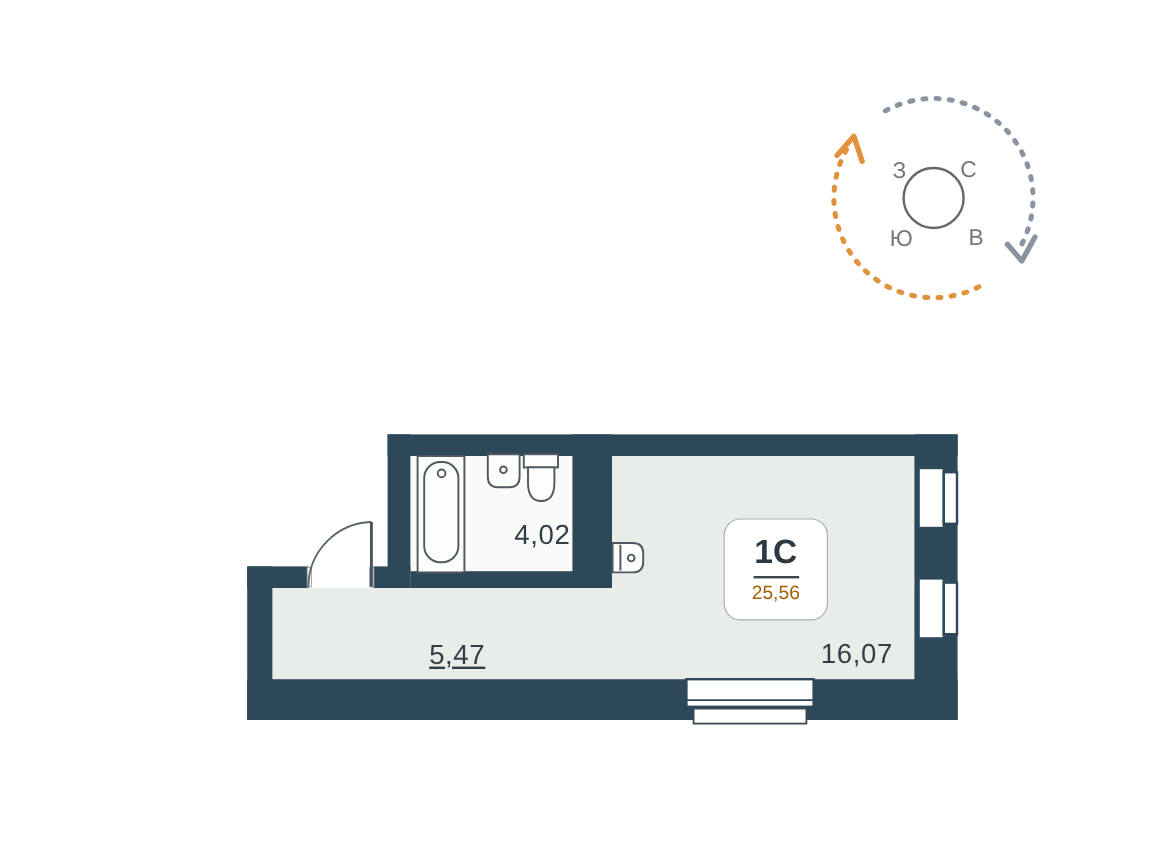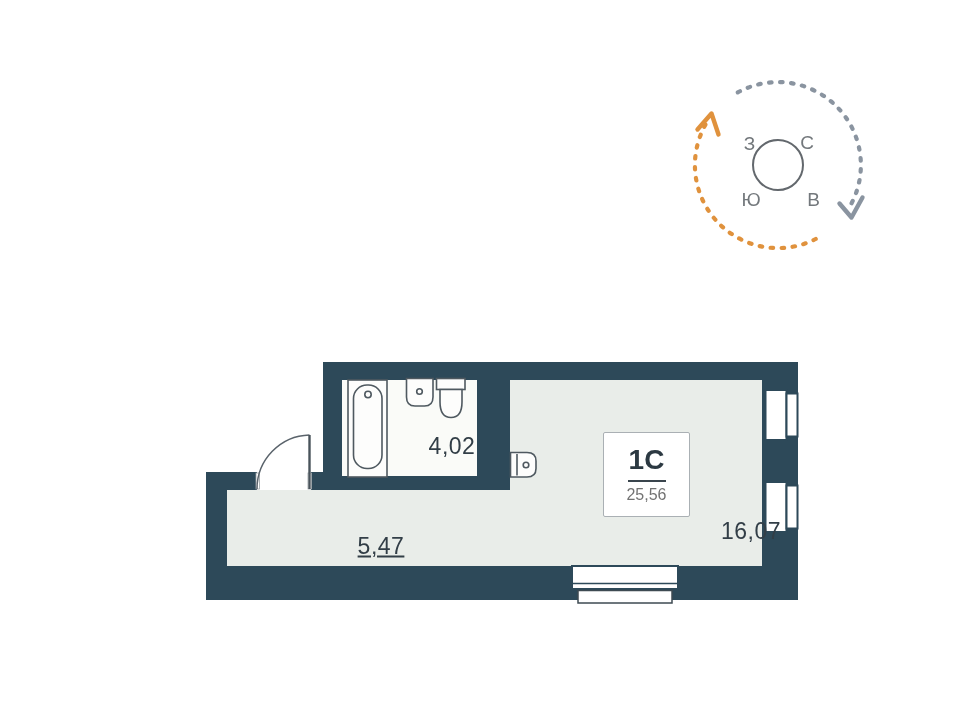--- a/index.html
+++ b/index.html
@@ -3,26 +3,26 @@
 <meta charset="utf-8">
 <style>
   html,body{margin:0;padding:0;background:#ffffff;}
   body{width:959px;height:710px;position:relative;overflow:hidden;
        font-family:"Liberation Sans", sans-serif;}
   .stage{position:absolute;left:0;top:0;width:959px;height:710px;}
   svg{position:absolute;left:0;top:0;}
   .area-label{position:absolute;transform:translate(-50%,-50%);
       font-size:23px;color:#323e47;letter-spacing:.5px;white-space:nowrap;}
   .unit-box{position:absolute;left:603px;top:432px;width:87px;height:85px;
-      background:#ffffff;border:1.6px solid #aab0b4;border-radius:2px;
+      background:#ffffff;border:1.6px solid #aab0b4;border-radius:14px;
       display:flex;flex-direction:column;align-items:center;justify-content:center;
       box-sizing:border-box;}
   .unit-type{font-size:28px;font-weight:bold;color:#2c3942;line-height:1;}
   .unit-divider{width:38px;height:2px;background:#3a454d;margin:6px 0 5px;}
-  .unit-area{font-size:16px;color:#737373;line-height:1;}
+  .unit-area{font-size:16px;color:#a16207;line-height:1;}
   .compass-letter{font-size:19px;fill:#73787c;}
 </style>
 </head>
 <body>
 
 <div class="stage">
 
   <svg width="959" height="710" viewBox="0 0 959 710">
 
     <rect x="227" y="490" width="535" height="76" fill="#e9ede9"></rect>
@@ -90,21 +90,21 @@
 
       <text x="749.5" y="143" text-anchor="middle" dominant-baseline="central" class="compass-letter">З</text>
       <text x="807" y="142" text-anchor="middle" dominant-baseline="central" class="compass-letter">С</text>
       <text x="751" y="199.5" text-anchor="middle" dominant-baseline="central" class="compass-letter">Ю</text>
       <text x="813.5" y="199" text-anchor="middle" dominant-baseline="central" class="compass-letter">В</text>
     </g>
   </svg>
 
   <div class="area-label" style="left:452px;top:446px;">4,02</div>
   <div class="area-label" style="left:381px;top:546px;text-decoration:underline;">5,47</div>
-  <div class="area-label" style="left:714px;top:531px;margin-left:37px;">16,07</div>
+  <div class="area-label" style="left:714px;top:545px;">16,07</div>
 
   <div class="unit-box">
     <div class="unit-type">1С</div>
     <div class="unit-divider"></div>
     <div class="unit-area">25,56</div>
   </div>
 
 </div>
 
 </body></html>

